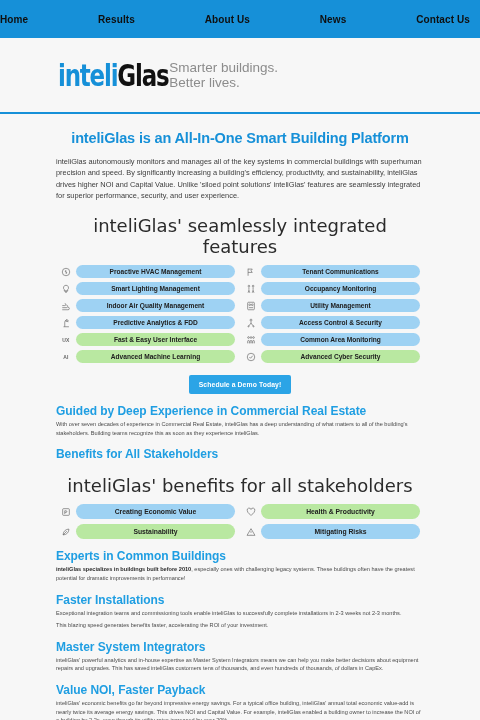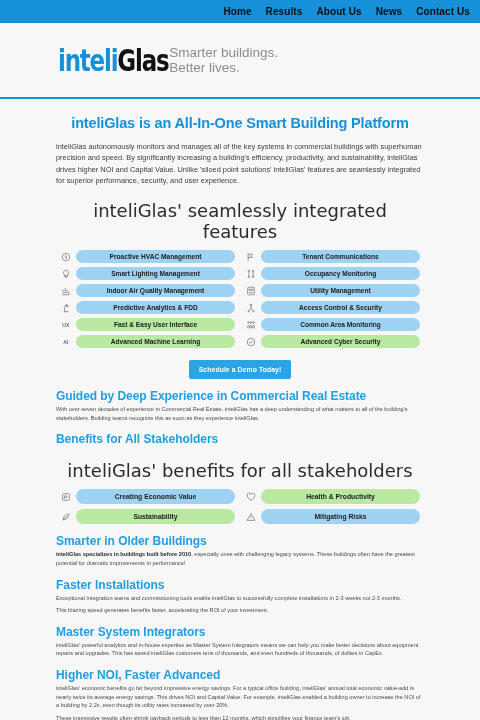--- a/index.html
+++ b/index.html
@@ -7,24 +7,24 @@
     width: 480px; height: 720px;
     background: #f7f7f7;
     font-family: "Liberation Sans", sans-serif;
     overflow: hidden;
   }
   body { position: relative; }
 
   
   .topnav {
     background: #1690d8;
-    height: 23px;
+    height: 38px;
     display: flex;
     align-items: center;
-    justify-content: flex-end;
+    justify-content: space-between;
     padding-right: 10px;
     gap: 14px;
   }
   .topnav a {
     color: #0f0f0f;
     font-size: 10px;
     font-weight: bold;
     text-decoration: none;
     letter-spacing: .1px;
     line-height: 21px;
@@ -372,31 +372,31 @@
       <span class="ico">
           <svg viewBox="0 0 24 24" fill="none" stroke="#666" stroke-width="1.6">
             <path d="M12 4L2.5 20h19z"></path>
             <path d="M12 10v4M12 17v.5"></path>
           </svg>
         </span>
       <span class="lbl blue">Mitigating Risks</span>
     </div>
   </div>
 
-  <h3 class="sub">Smarter in Older Buildings</h3>
+  <h3 class="sub">Experts in Common Buildings</h3>
   <p class="body"><b>inteliGlas specializes in buildings built before 2010</b><span>, especially ones with challenging legacy systems. These buildings often have the greatest potential for dramatic improvements in performance!</span></p>
 
   <h3 class="sub">Faster Installations</h3>
   <p class="body">Exceptional integration teams and commissioning tools enable inteliGlas to successfully complete installations in 2-3 weeks not 2-3 months.</p>
   <p class="body">This blazing speed generates benefits faster, accelerating the ROI of your investment.</p>
 
   <h3 class="sub">Master System Integrators</h3>
   <p class="body">inteliGlas' powerful analytics and in-house expertise as Master System Integrators means we can help you make better decisions about equipment repairs and upgrades. This has saved inteliGlas customers tens of thousands, and even hundreds of thousands, of dollars in CapEx.</p>
 
-  <h3 class="sub">Higher NOI, Faster Advanced</h3>
+  <h3 class="sub">Value NOI, Faster Payback</h3>
   <p class="body">inteliGlas' economic benefits go far beyond impressive energy savings. For a typical office building, inteliGlas' annual total economic value-add is nearly twice its average energy savings. This drives NOI and Capital Value. For example, inteliGlas enabled a building owner to increase the NOI of a building by 2.2x, even though its utility rates increased by over 20%.</p>
   <p class="body">These impressive results often shrink payback periods to less than 12 months, which simplifies your finance team's job.</p>
 
   <div class="btn-wrap">
     <button class="demo-btn">Schedule a Demo Today!</button>
   </div>
 
   <h2 class="demo-title">inteliGlas Demo</h2>
 
   <div class="laptop-wrap">

